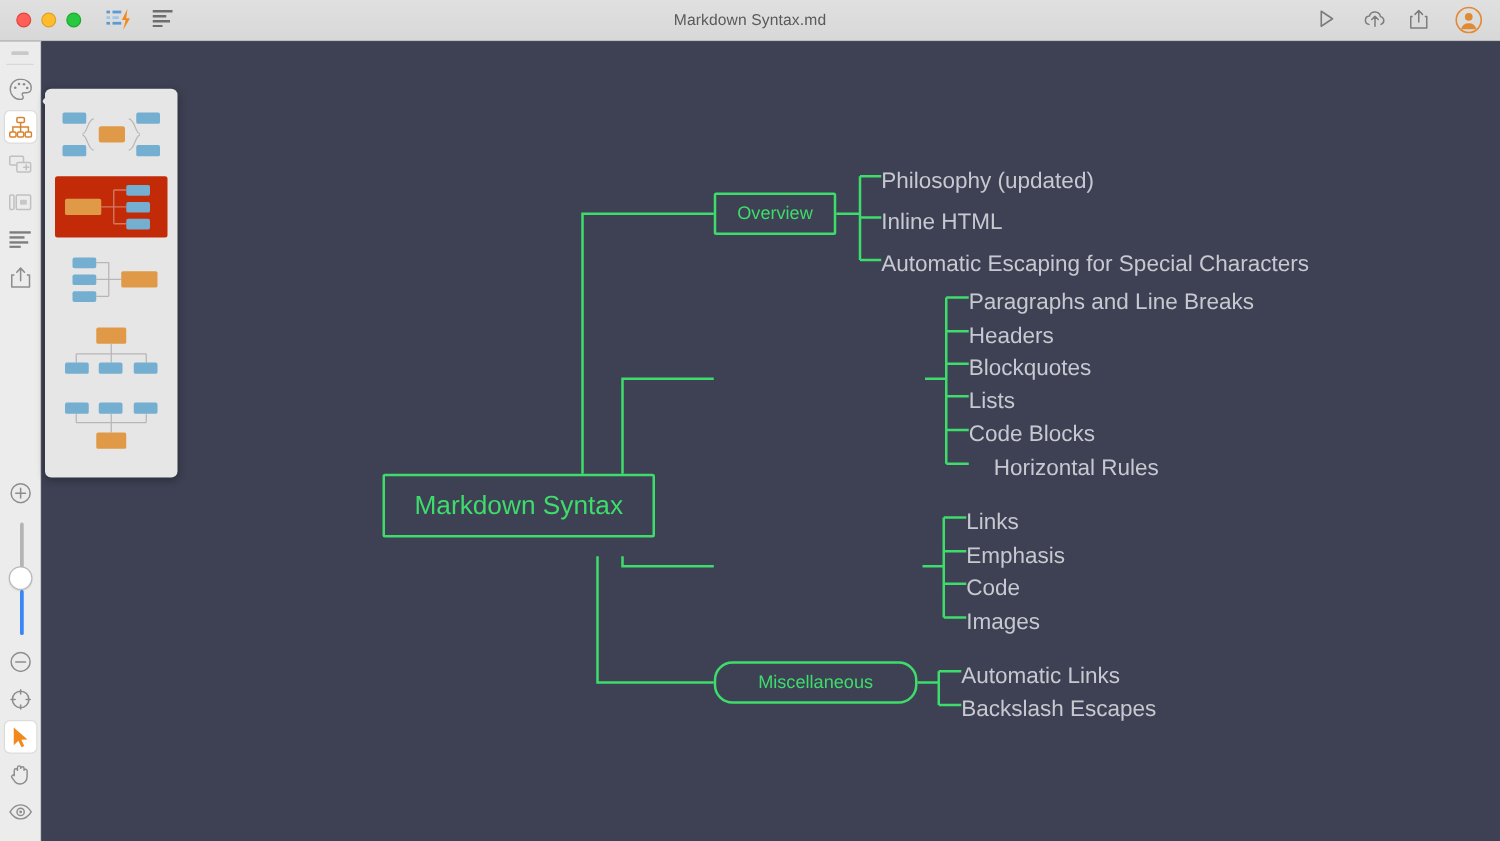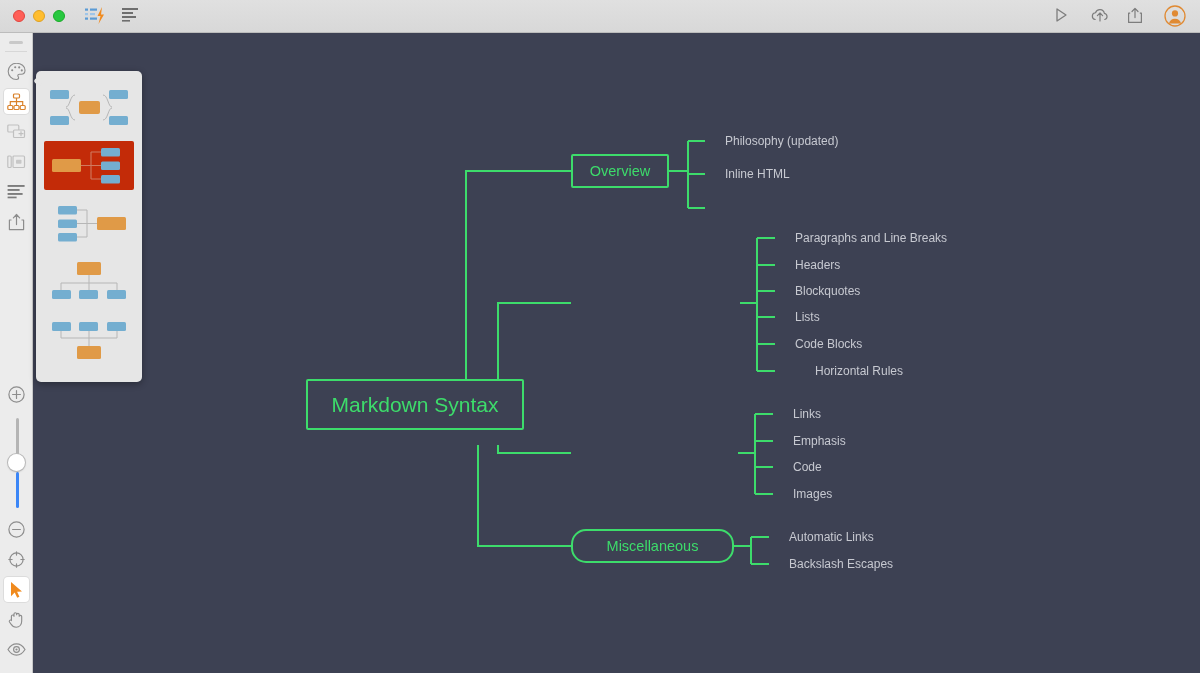--- a/index.html
+++ b/index.html
@@ -94,21 +94,21 @@
 
   .node {
     position:absolute; border:2px solid #3ddc6b; border-radius:2px;
     display:flex; align-items:center; justify-content:center;
     color:#3ddc6b; background:transparent; white-space:nowrap;
   }
   .node.root { font-size:21px; padding:0 10px; }
   .node.branch { font-size:14.5px; padding:0 10px; }
 
   .leaf {
-    position:absolute; color:#c7c9d1; font-size:12px; white-space:nowrap;margin-left:20px;
+    position:absolute; color:#c7c9d1; font-size:18px; white-space:nowrap;
   }
 </style>
 </head>
 <body>
 
 <div id="app">
 
   <div class="titlebar">
     <div class="traffic">
       <div class="tl red"></div>
@@ -131,20 +131,21 @@
       <div class="tb-ic">
         <svg width="19" height="15" viewBox="0 0 19 15">
           <rect x="0" y="1" width="16" height="2" fill="#6e6e6e"></rect>
           <rect x="0" y="5" width="11" height="2" fill="#6e6e6e"></rect>
           <rect x="0" y="9" width="14" height="2" fill="#6e6e6e"></rect>
           <rect x="0" y="13" width="8" height="1.6" fill="#6e6e6e"></rect>
         </svg>
       </div>
     </div>
 
+    <div class="title-text">Markdown Syntax.md</div>
 
     <div class="tb-right">
       <div class="tb-ic">
         <svg width="16" height="16" viewBox="0 0 16 16">
           <path d="M4 2 L13 8 L4 14 Z" fill="none" stroke="#7d7d7d" stroke-width="1.3" stroke-linejoin="round"></path>
         </svg>
       </div>
       <div class="tb-ic">
         <svg width="20" height="16" viewBox="0 0 20 16">
           <path d="M5.2 12.5 a3.4 3.4 0 0 1 .3-6.75 a4.6 4.6 0 0 1 8.9 .55 a3.2 3.2 0 0 1 .4 6.2" fill="none" stroke="#7d7d7d" stroke-width="1.2" stroke-linecap="round"></path>
@@ -306,20 +307,21 @@
 
     <div class="node branch" style="left:538px; top:121px; width:98px; height:34px;">
       <span>Overview</span>
     </div>
 
     <div class="node root" style="left:273px; top:346px; width:218px; height:51px;">
       <span>Markdown Syntax</span>
     </div>
     <div class="leaf" style="left:672px; top:101px;">Philosophy (updated)</div>
     <div class="leaf" style="left:672px; top:134px;">Inline HTML</div>
+    <div class="leaf" style="left:672px; top:168px;">Automatic Escaping for Special Characters</div>
 
     <div class="leaf" style="left:742px; top:198px;">Paragraphs and Line Breaks</div>
     <div class="leaf" style="left:742px; top:225px;">Headers</div>
     <div class="leaf" style="left:742px; top:251px;">Blockquotes</div>
     <div class="leaf" style="left:742px; top:277px;">Lists</div>
     <div class="leaf" style="left:742px; top:304px;">Code Blocks</div>
     <div class="leaf" style="left:762px; top:331px;">Horizontal Rules</div>
 
     <div class="leaf" style="left:740px; top:374px;">Links</div>
     <div class="leaf" style="left:740px; top:401px;">Emphasis</div>

